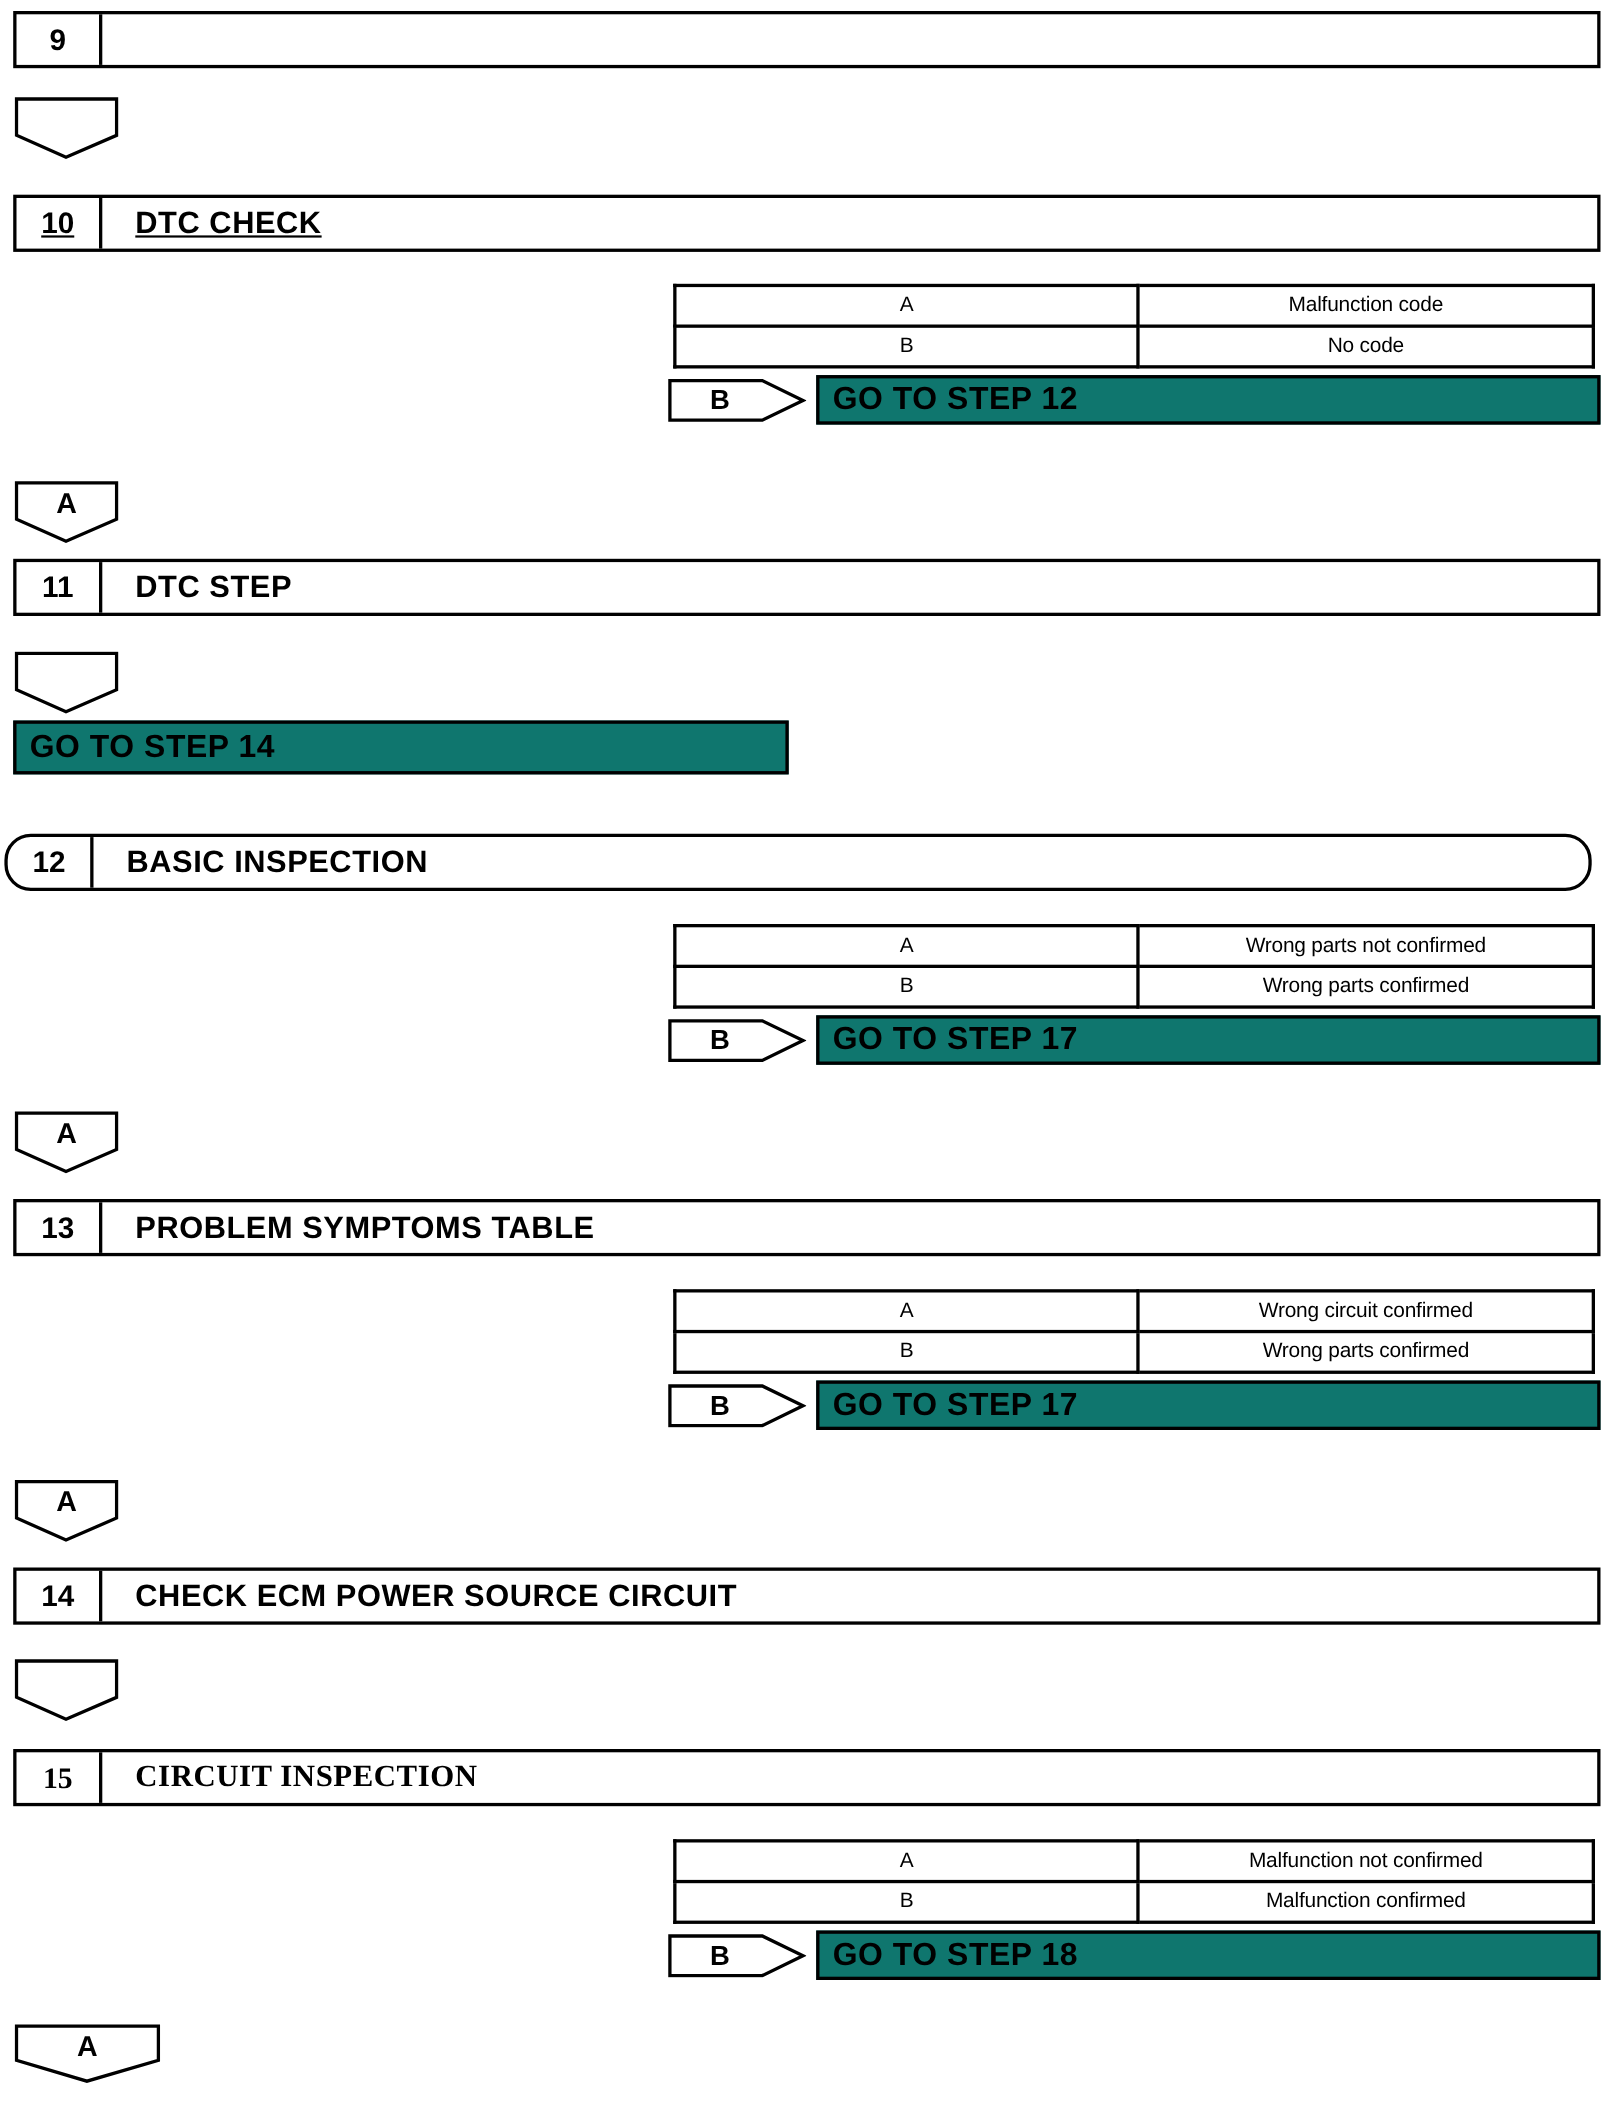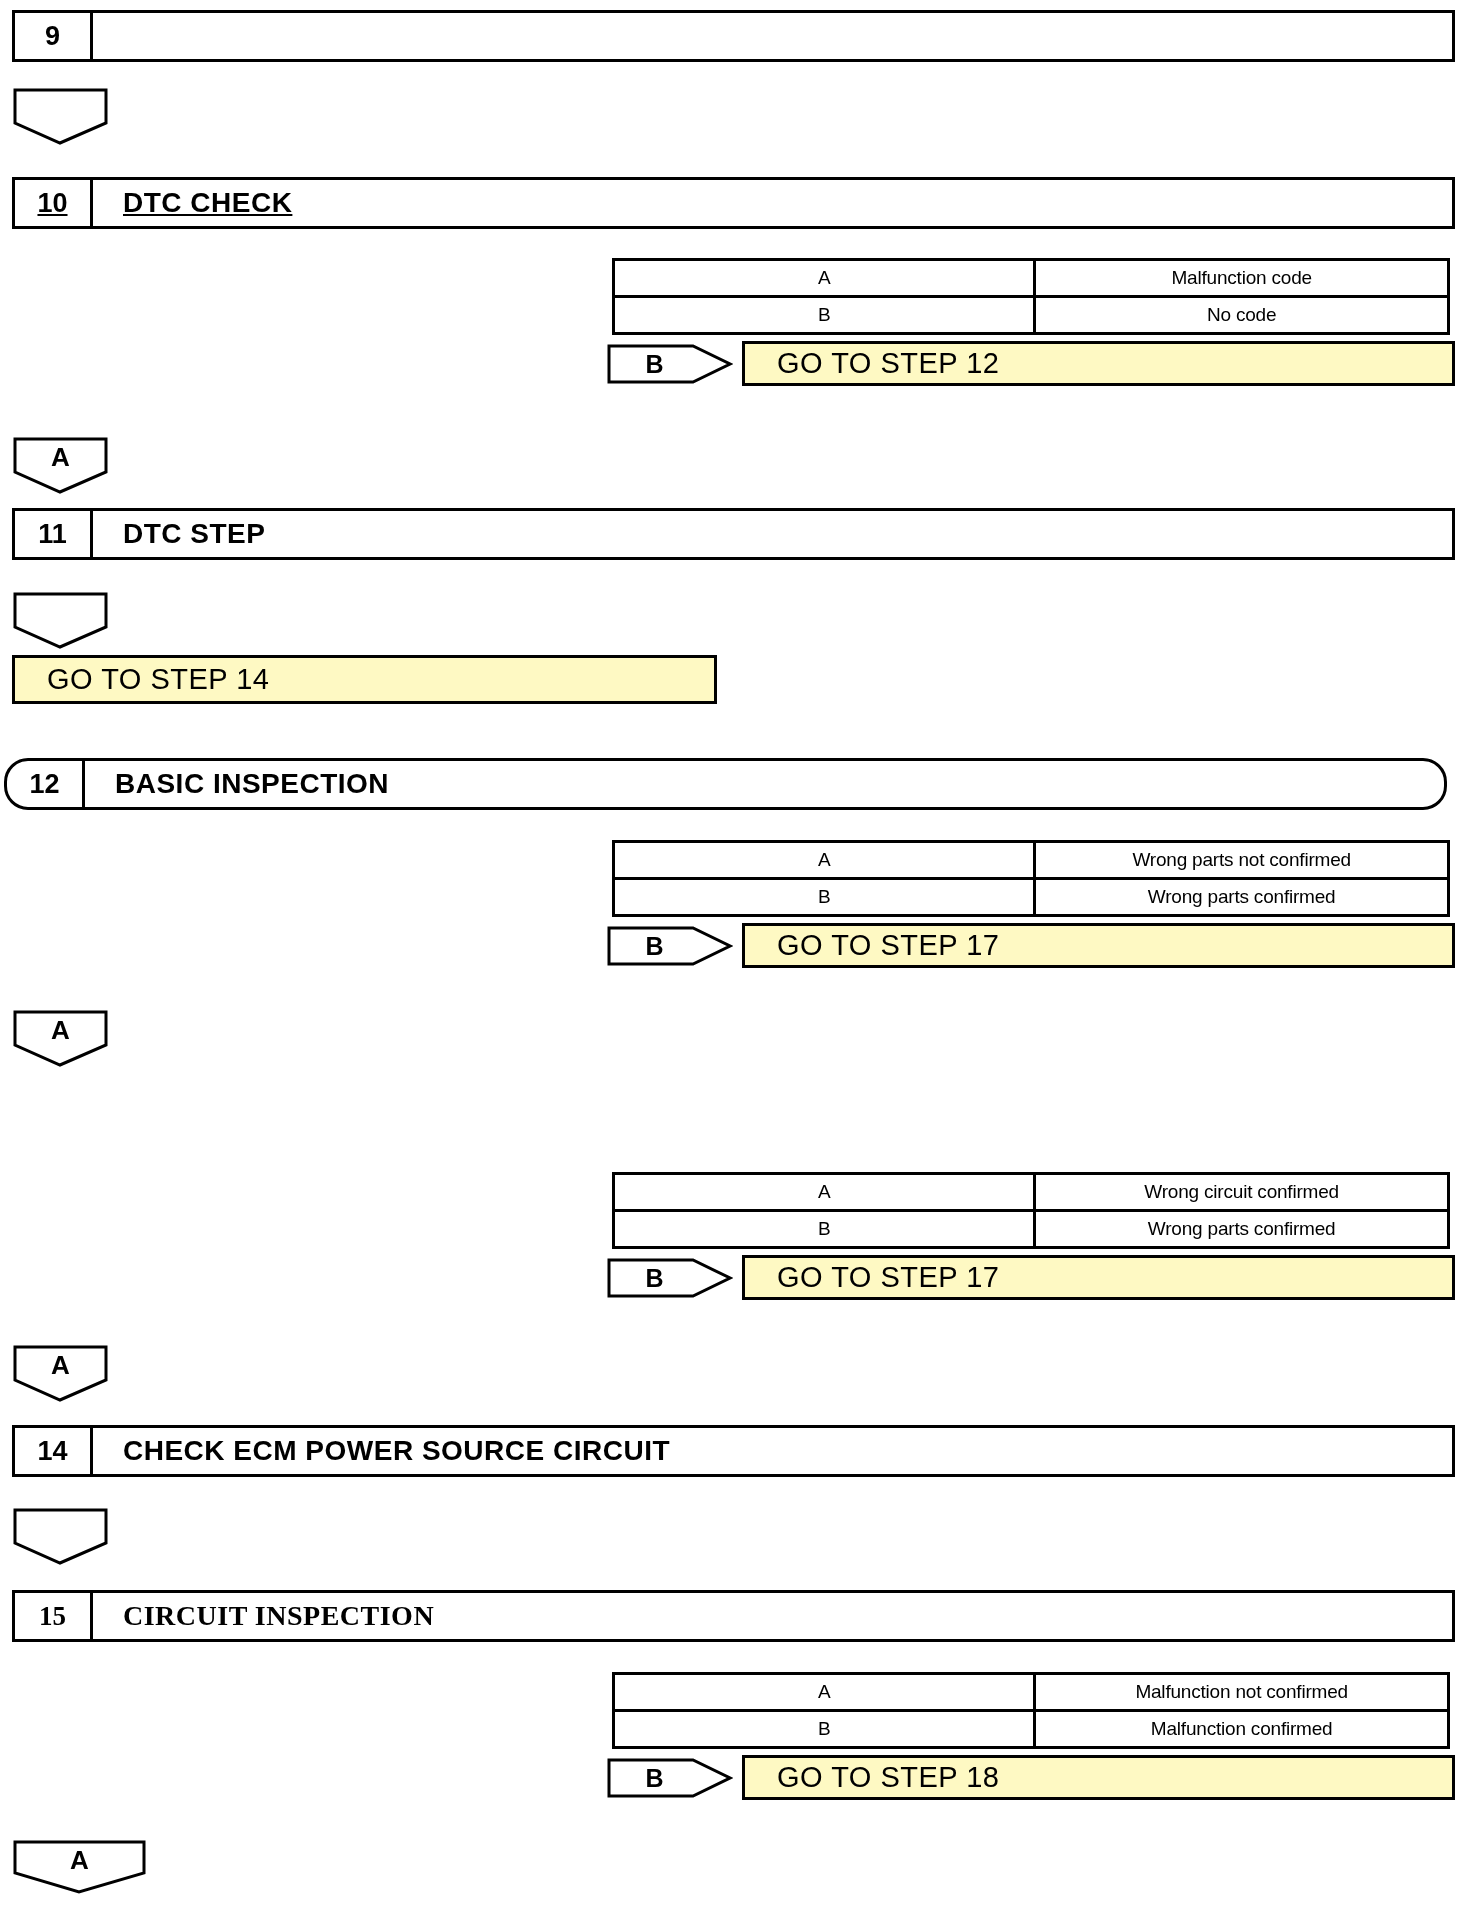--- a/index.html
+++ b/index.html
@@ -18,21 +18,21 @@
   .connector .conn-letter { position:absolute; left:0; top:5px; width:100%; text-align:center; font-size:26px; font-weight:bold; line-height:30px; }
   .shape { fill:#ffffff; stroke:#000000; stroke-width:3; stroke-linejoin:miter; }
 
   
   .result-table { border-collapse:collapse; width:838px; background:#fff; }
   .result-table td { border:3px solid #000; height:37px; text-align:center; vertical-align:middle; font-size:19px; font-weight:normal; letter-spacing:-0.2px; }
   .result-table td.opt { width:423px; }
   .result-table td.res { width:415px; }
 
   
-  .goto-box { border:3px solid #000; background:#fef9c3; display:flex; align-items:center; padding-left:32px; font-size:29px; font-weight:normal; letter-spacing:.5px; white-space:nowrap; }
+  .goto-box { border:3px solid #000; background:#0f766e; display:flex; align-items:center; padding-left:12px; font-size:29px; font-weight:bold; letter-spacing:.5px; white-space:nowrap; }
 
   
   .branch { display:flex; align-items:center; }
   .pent-wrap { position:relative; width:126px; height:40px; flex:0 0 126px; line-height:0; }
   .pent-letter { position:absolute; left:0; top:6px; width:95px; text-align:center; font-size:25px; font-weight:bold; line-height:28px; }
   .branch-goto { width:713px; height:45px; margin-left:9px; }
 </style>
 </head>
 <body>
 
@@ -124,20 +124,24 @@
     <div class="goto-box branch-goto">GO TO STEP 17</div>
   </div>
 
   <div class="connector abs" style="left:13px; top:1010px; width:95px;">
     <svg width="95" height="58" viewBox="0 0 95 58">
         <polygon class="shape" points="2,2 93,2 93,35 47,55 2,35"></polygon>
       </svg>
     <span class="conn-letter">A</span>
   </div>
 
+  <div class="step-header abs" style="left:12px; top:1090px;">
+    <div class="step-number">13</div>
+    <div class="step-title">PROBLEM SYMPTOMS TABLE</div>
+  </div>
 
   <table class="result-table abs" style="left:612px; top:1172px;">
     <tbody>
         <tr>
       <td class="opt">A</td>
       <td class="res">Wrong circuit confirmed</td>
     </tr>
     <tr>
       <td class="opt">B</td>
       <td class="res">Wrong parts confirmed</td>

